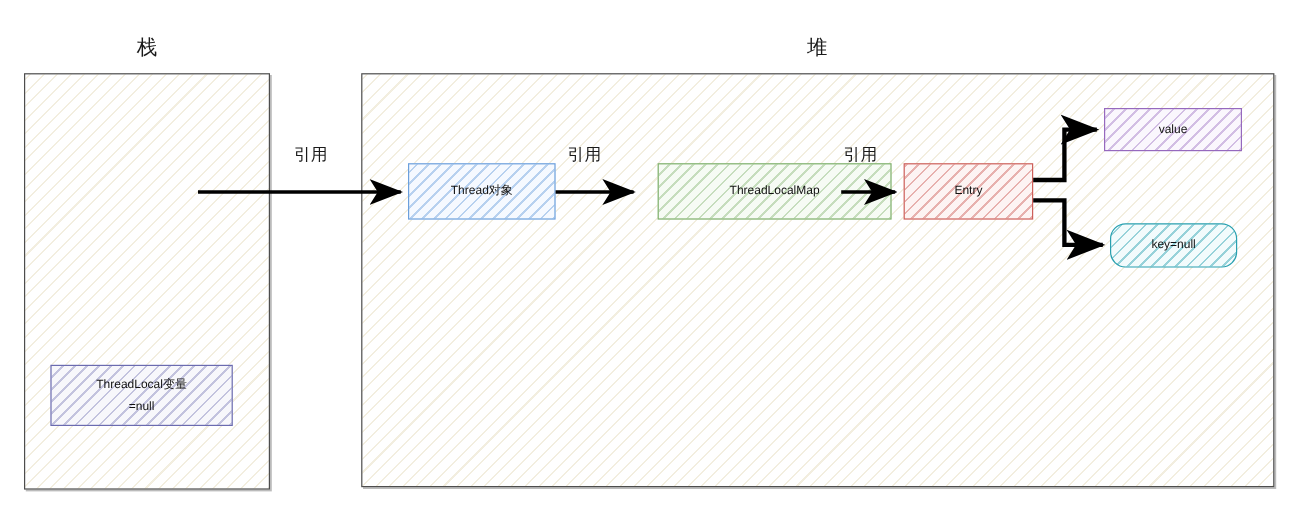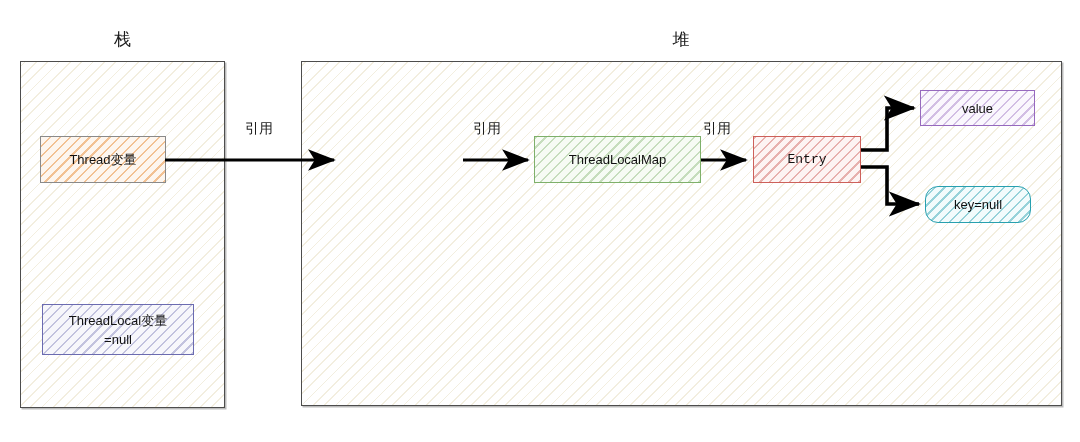--- a/index.html
+++ b/index.html
@@ -117,21 +117,21 @@
   }
 
   
   .node {
     position: absolute;
     box-sizing: border-box;
     display: flex;
     align-items: center;
     justify-content: center;
     text-align: center;
-    font-size: 13px;
+    font-size: 10px;
     color: #111111;
     line-height: 19px;
     border-width: 1.6px;
     border-style: solid;
     z-index: 4;
   }
   .node-label { pointer-events: none; white-space: pre-line; }
 
   .edge-label {
     position: absolute;
@@ -184,35 +184,35 @@
 
     <g>
       <path d="M861,150 L887,150 L887,108 L914,108" stroke="#000000" stroke-width="3.6" fill="none" stroke-linejoin="miter" marker-end="url(#arrowhead)"></path>
     </g>
 
     <g>
       <path d="M861,167 L887,167 L887,204 L919,204" stroke="#000000" stroke-width="3.6" fill="none" stroke-linejoin="miter" marker-end="url(#arrowhead)"></path>
     </g>
   </svg>
 
-  <div class="node hatch-orange" style="left:40px; top:136px; width:126px; height:47px; border-color:#8a8a8a;">
-    <span class="node-label">Thread变量</span>
-  </div>
 
   <div class="node hatch-navy" style="left:42px; top:304px; width:152px; height:51px; border-color:#6b6bb0;">
     <span class="node-label">ThreadLocal变量
 =null</span>
   </div>
 
-
-  <div class="node hatch-green" style="left:534px; top:136px; width:167px; height:47px; border-color:#7eb06a;justify-content:center;">
+  <div class="node hatch-blue" style="left:340px; top:136px; width:123px; height:47px; border-color:#6ca0dc;">
+    <span class="node-label">Thread对象</span>
+  </div>
+
+  <div class="node hatch-green" style="left:548px; top:136px; width:195px; height:47px; border-color:#7eb06a;justify-content:center;">
     <span class="node-label">ThreadLocalMap</span>
   </div>
 
-  <div class="node hatch-red" style="left:753px; top:136px; width:108px; height:47px; border-color:#cd605a;font-family:Liberation Mono, monospace;">
+  <div class="node hatch-red" style="left:753px; top:136px; width:108px; height:47px; border-color:#cd605a;">
     <span class="node-label">Entry</span>
   </div>
 
   <div class="node hatch-purple" style="left:920px; top:90px; width:115px; height:36px; border-color:#9669be;">
     <span class="node-label">value</span>
   </div>
 
   <div class="node hatch-teal" style="left:925px; top:186px; width:106px; height:37px; border-color:#28a0af;border-radius:13px;">
     <span class="node-label">key=null</span>
   </div>

